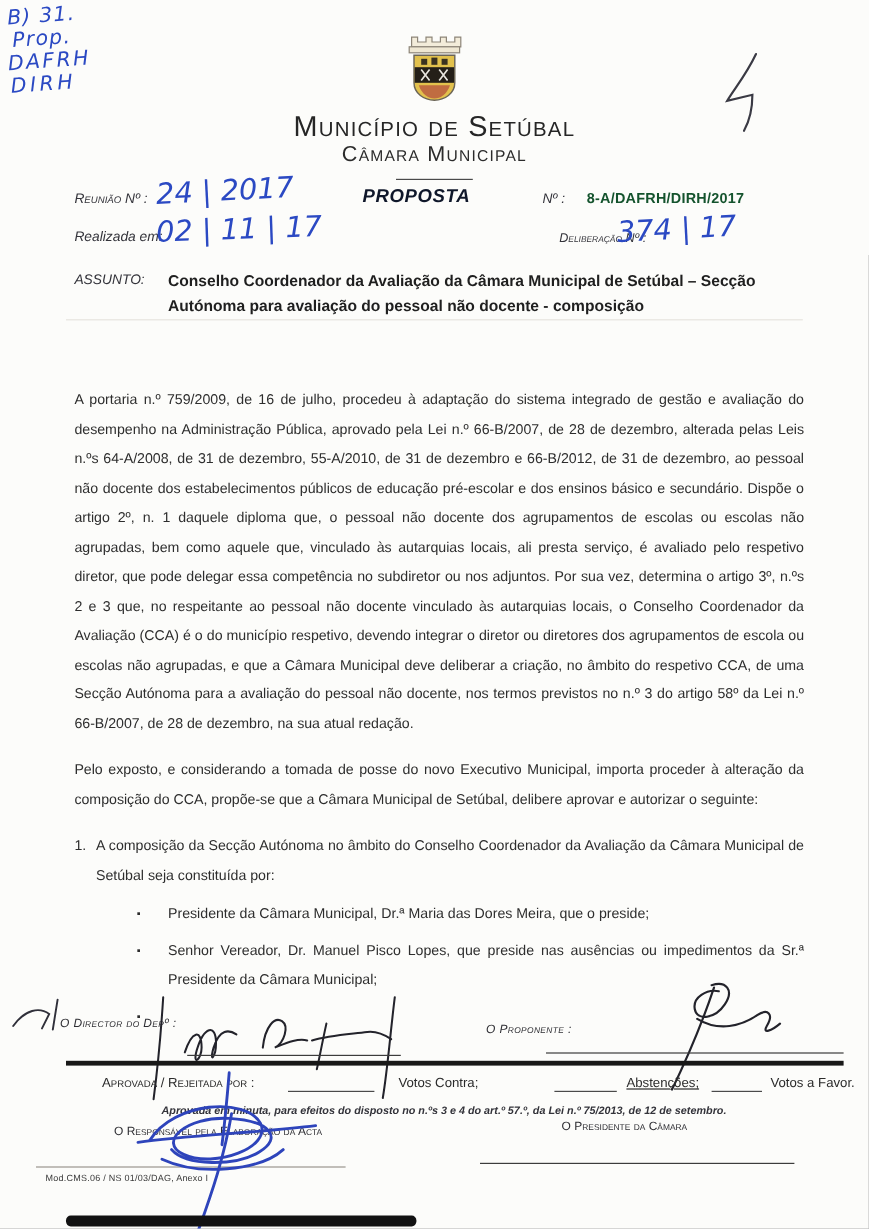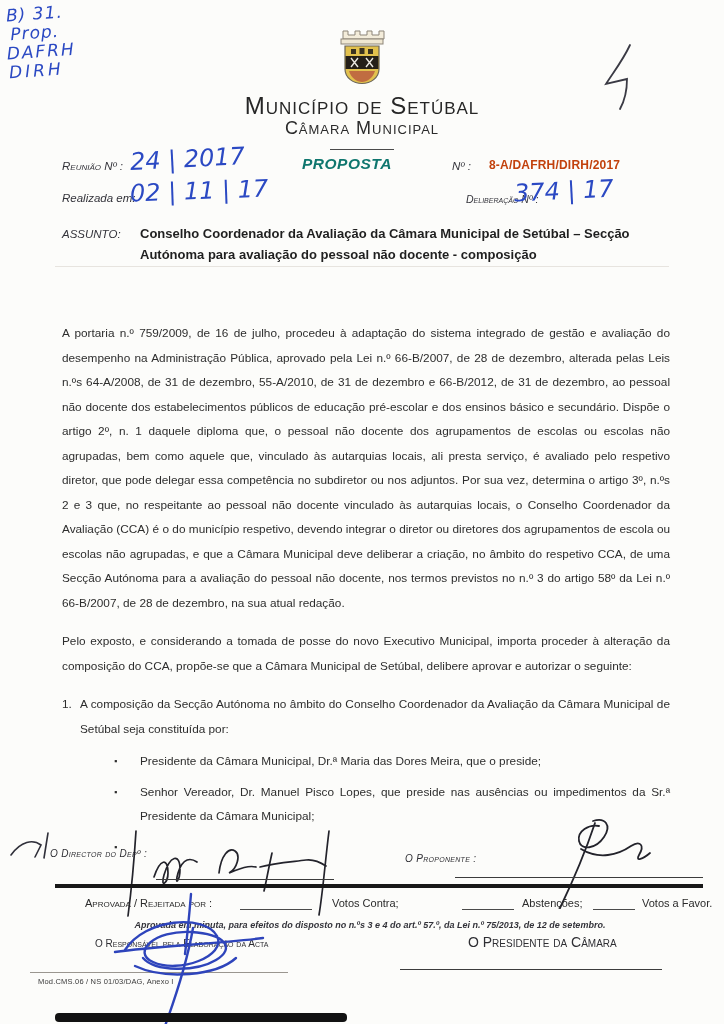--- a/index.html
+++ b/index.html
@@ -26,23 +26,23 @@
            font-variant:small-caps; font-size:18px; letter-spacing:1px; color:#2b2b2b; }
   .hdr-divider { left:330px; top:149px; width:64px; border-top:1.6px solid #4a4a4a; }
 
   
   .lbl { font-style:italic; color:#33333a; font-size:11.5px; }
   .sc  { font-variant:small-caps; }
   .hand { color:#2b49c3; font-style:italic; font-family:"DejaVu Sans", sans-serif; }
   .reuniao-lbl   { left:62px;  top:160px; }
   .reuniao-val   { left:130px; top:145px; font-size:24px; transform:rotate(-3deg); }
   .proposta      { left:302px; top:155px; width:120px; font-size:15.5px; font-weight:bold;
-                   font-style:italic; letter-spacing:0.5px; color:#0f766e; }
+                   font-style:italic; letter-spacing:0.5px; color:#0f172a; }
   .numero-lbl    { left:452px; top:160px; }
-  .numero-val    { left:489px; top:158px; font-size:12px; font-weight:bold; color:#c2410c; letter-spacing:0.2px; }
+  .numero-val    { left:489px; top:158px; font-size:12px; font-weight:bold; color:#14532d; letter-spacing:0.2px; }
   .realizada-lbl { left:62px;  top:192px; }
   .realizada-val { left:130px; top:177px; font-size:24px; transform:rotate(-2deg); }
   .delib-lbl     { left:450px; top:193px; font-size:10.5px;margin-left:16px; }
   .delib-val     { left:514px; top:177px; font-size:24px; transform:rotate(-3deg); }
   .assunto-lbl   { left:62px;  top:228px;font-style:italic; }
   .assunto-val   { left:140px; top:223px; width:516px; font-size:13px; font-weight:bold;
                    line-height:21px; color:#1f1f1f; text-align:left; }
   .assunto-line  { left:55px; top:266px; width:614px; border-top:1px solid #e7e4df; }
 
   
@@ -63,29 +63,29 @@
   .proponente-line { left:455px; top:877px; width:248px; }
   .thickrule { left:55px; top:884px; width:648px; height:3.6px; background:#181818; }
 
   
   .votes { font-size:11px; color:#2b2b2b; }
   .aprovada-lbl { left:85px;  top:897px; font-variant:small-caps; }
   .blank { border-bottom:1.2px solid #4a4a4a; height:12px; }
   .blank1 { left:240px; top:897px; width:72px; }
   .contra-lbl { left:332px; top:897px; }
   .blank2 { left:462px; top:897px; width:52px; }
-  .abst-lbl { left:522px; top:897px; }
+  .abst-lbl { left:522px; top:897px;text-decoration:underline; }
   .blank3 { left:593px; top:897px; width:42px; }
   .favor-lbl { left:642px; top:897px; }
 
   .minuta { left:90px; top:920px; width:560px; text-align:center; font-size:9px;
             font-style:italic; font-weight:bold; color:#33333a; }
 
   .resp-lbl { left:95px;  top:938px; font-variant:small-caps; font-size:10px; color:#2e2e33; }
-  .pres-lbl { left:468px; top:934px; font-variant:small-caps; font-size:14px; color:#2e2e33; }
+  .pres-lbl { left:468px; top:934px; font-variant:small-caps; font-size:10px; color:#2e2e33; }
   .resp-line { left:30px;  top:972px; width:258px; border-top:1px solid #9a968f; }
   .pres-line { left:400px; top:969px; width:262px; border-top:1.6px solid #3c3c3c; }
 
   .formcode { left:38px; top:977px; font-size:7.5px; color:#3a3a3a; letter-spacing:0.2px; }
   .scanbar { left:55px; top:1013px; width:292px; height:9px; background:#121212; border-radius:4px; }
 
   svg { display:block; }
 </style>
 </head>
 <body>

